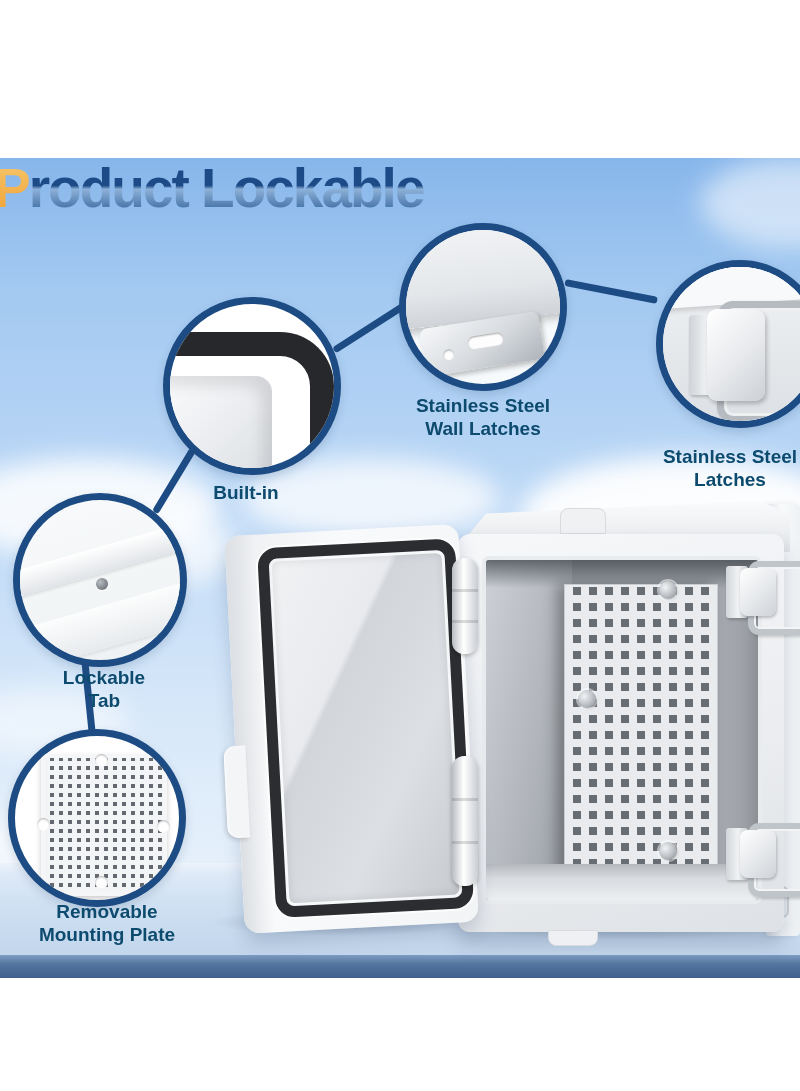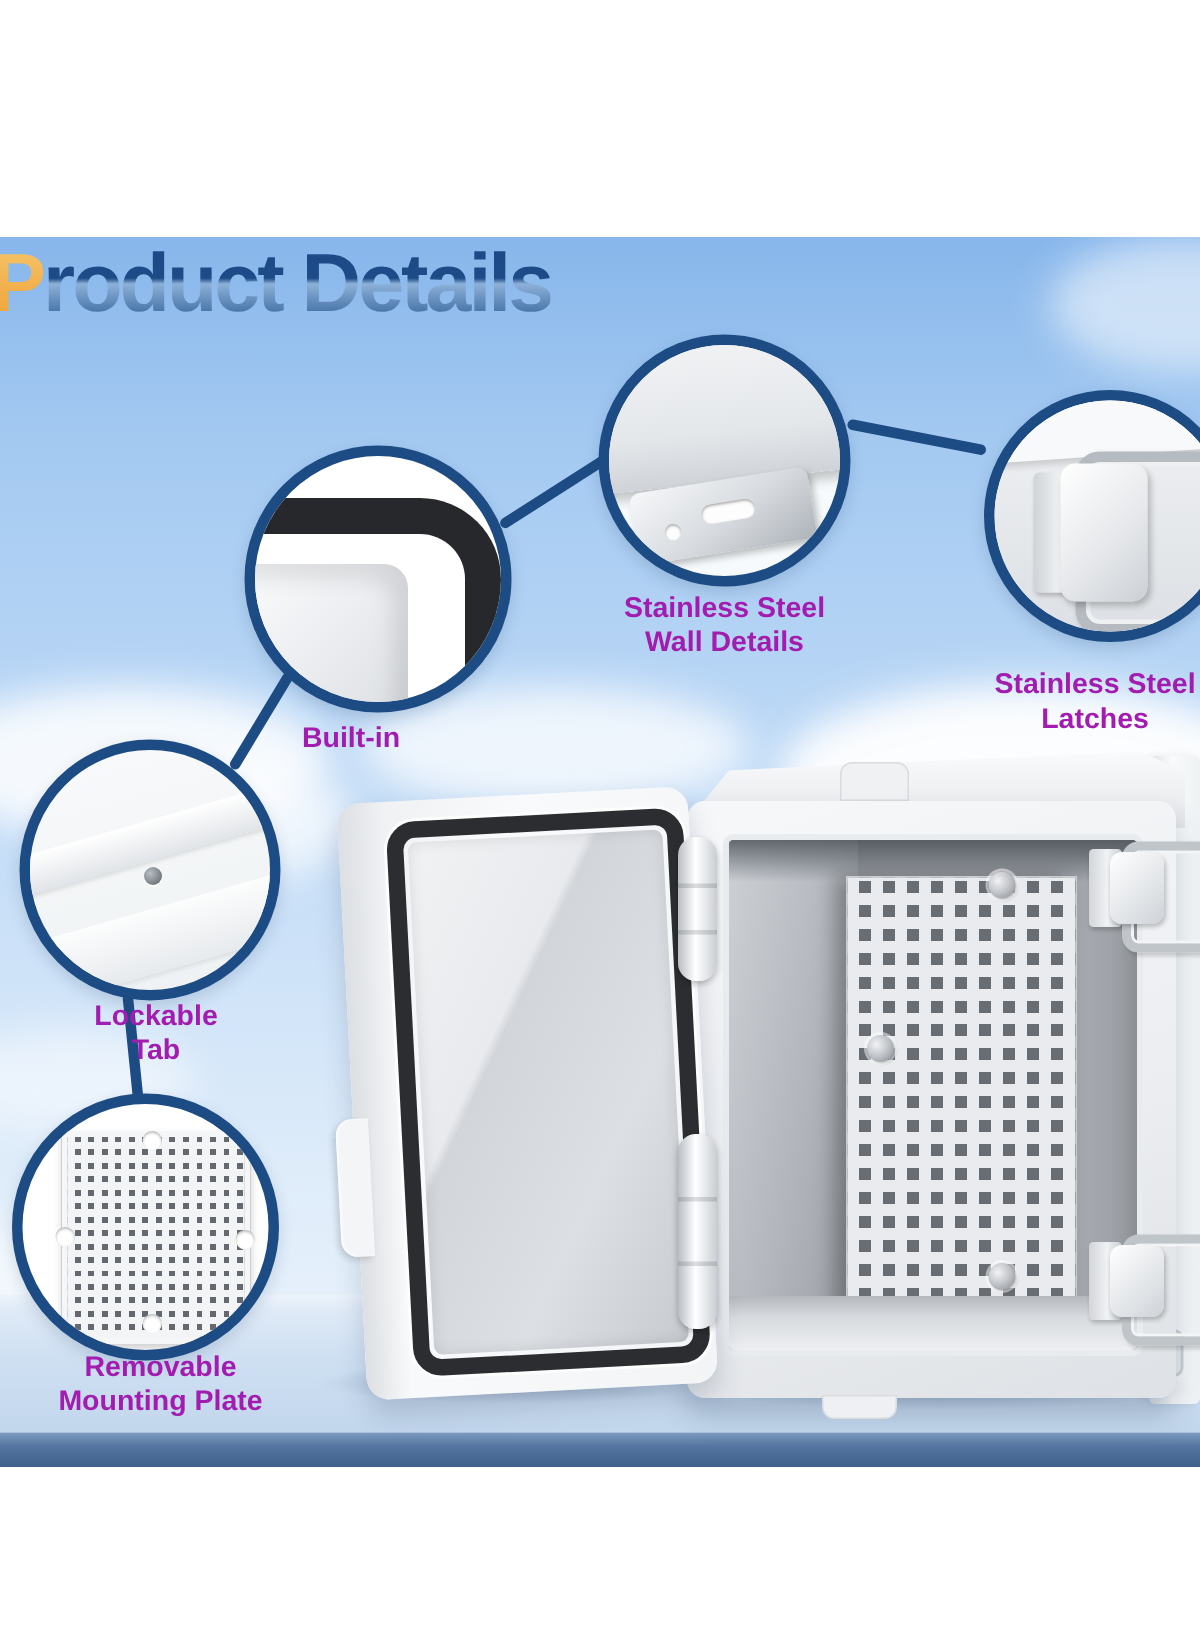--- a/index.html
+++ b/index.html
@@ -28,27 +28,27 @@
   
   .connector{height:7px;background:#1d4c84;border-radius:4px;transform-origin:left center;}
   #conn-1{left:334px;top:347px;width:86px;transform:rotate(-32.6deg);}
   #conn-2{left:565px;top:279px;width:94px;transform:rotate(11deg);}
   #conn-3{left:155px;top:509px;width:74px;transform:rotate(-58.9deg);}
   #conn-4{left:85px;top:659px;width:80px;transform:rotate(84.2deg);}
 
   
   .callout-circle{border-radius:50%;border:7px solid #1d4c84;box-sizing:border-box;overflow:hidden;
       background:#f7fafc;box-shadow:0 4px 10px rgba(40,70,110,.18);}
-  .callout-label{color:#a21caf;font-weight:700;font-size:19px;line-height:23px;text-align:center;width:220px;}
+  .callout-label{color:#0c4a6e;font-weight:700;font-size:19px;line-height:23px;text-align:center;width:220px;}
   #c-wall{left:399px;top:223px;width:168px;height:168px;}
   #l-wall{left:373px;top:394px;}
   #c-latch{left:656px;top:260px;width:168px;height:168px;}
   #l-latch{left:620px;top:445px;}
   #c-seal{left:163px;top:297px;width:178px;height:178px;background:#ffffff;}
-  #l-seal{left:124px;top:481px;}
+  #l-seal{left:136px;top:481px;}
   #c-tab{left:13px;top:493px;width:174px;height:174px;}
   #l-tab{left:-6px;top:666px;}
   #c-plate{left:8px;top:729px;width:178px;height:178px;background:#ffffff;}
   #l-plate{left:-3px;top:900px;}
 
   
   .wb-panel{position:absolute;left:-14px;top:-22px;width:200px;height:112px;transform:rotate(-6deg);
       background:linear-gradient(180deg,#f4f5f7 0%,#e4e7ea 70%,#cfd3d8 100%);box-shadow:0 5px 8px rgba(0,0,0,.22);}
   .wb-bracket{position:absolute;left:16px;top:90px;width:120px;height:48px;transform:rotate(-9deg);
       background:linear-gradient(150deg,#f6f7f9 0%,#d6dade 55%,#aeb3ba 100%);border-radius:7px;
@@ -245,21 +245,21 @@
     <div style="position:absolute;inset:0;">
       <div class="wb-panel"></div>
       <div class="wb-bracket">
           <div class="wb-slot"></div>
           <div class="wb-hole"></div>
         </div>
     </div>
   </div>
   <div class="abs callout-label" id="l-wall">
     <div>Stainless Steel</div>
-      <div>Wall Details</div>
+      <div>Wall Latches</div>
   </div>
 
   <div class="abs callout-circle" id="c-latch">
     <div style="position:absolute;inset:0;">
       <div class="lt-bg"></div>
         <div class="lt-top"></div>
       <div class="lt-mount"></div>
         <div class="lt-wire"></div>
         <div class="lt-lever"></div>
     </div>
@@ -298,15 +298,15 @@
       <div class="mp-hole" style="left:22px;top:82px;"></div>
       <div class="mp-hole" style="left:142px;top:84px;"></div>
       <div class="mp-hole" style="left:80px;top:140px;"></div>
     </div>
   </div>
   <div class="abs callout-label" id="l-plate">
     <div>Removable</div>
       <div>Mounting Plate</div>
   </div>
 
-  <h1 class="abs title"><span class="t-orange">P</span><span class="t-blue">roduct Details</span></h1>
+  <h1 class="abs title"><span class="t-orange">P</span><span class="t-blue">roduct Lockable</span></h1>
 
 </div>
 
 </body></html>

